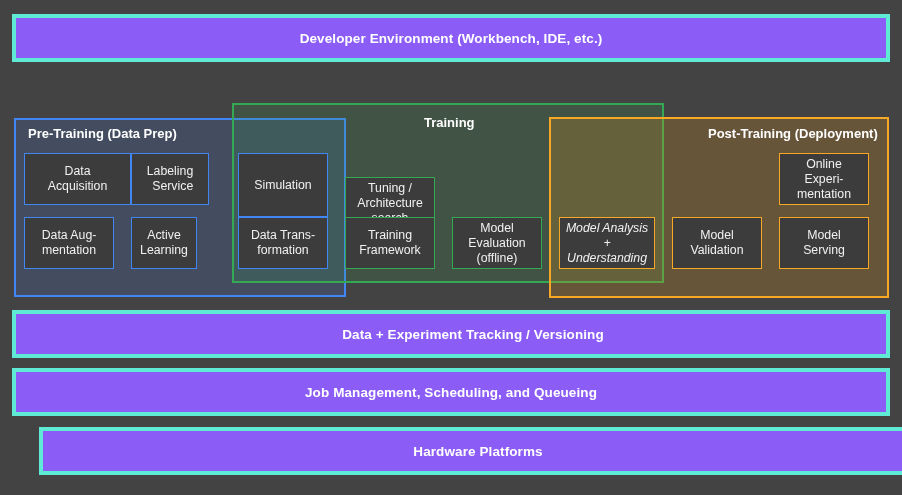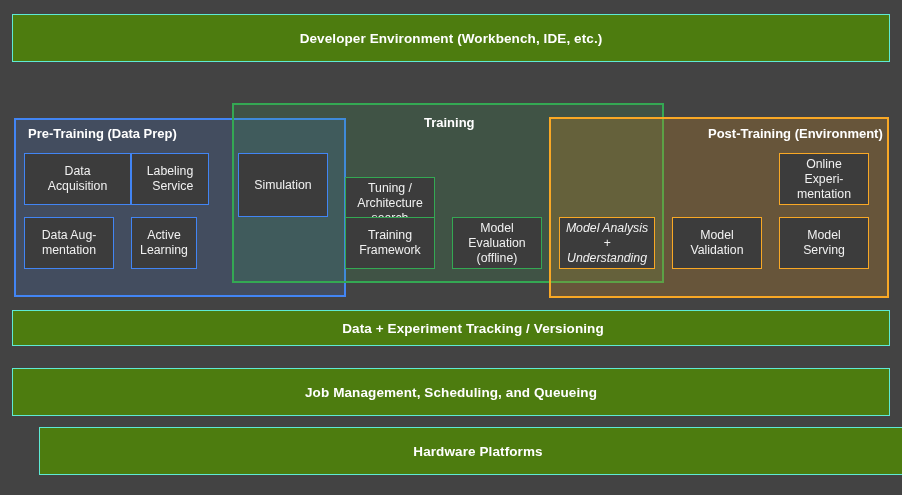--- a/index.html
+++ b/index.html
@@ -15,31 +15,31 @@
     overflow: hidden;
     position: relative;
   }
 
   
   .bar {
     position: absolute;
     left: 12px;
     width: 878px;
     box-sizing: border-box;
-    background: #4d7c0f;
-    border: 1px solid #5eead4;
+    background: #8b5cf6;
+    border: 4px solid #5eead4;
     display: flex;
     align-items: center;
     justify-content: center;
     font-size: 13.5px;
     font-weight: bold;
     letter-spacing: 0.1px;
   }
   #bar-dev      { top: 14px;  height: 48px; }
-  #bar-tracking { top: 310px; height: 36px; padding-left: 44px; }
+  #bar-tracking { top: 310px; height: 48px; padding-left: 44px; }
   #bar-jobs     { top: 368px; height: 48px; }
   #bar-hardware { top: 427px; height: 48px; margin-left: 27px; }
 
   
   #stage-area {
     position: absolute;
     left: 0; top: 8px;
     width: 902px;
     height: 495px;
     pointer-events: none;
@@ -119,31 +119,33 @@
 </div>
 
 <div id="stage-area">
 
   <div class="panel" id="panel-pre"></div>
   <div class="panel" id="panel-train"></div>
   <div class="panel" id="panel-post"></div>
 
   <div class="panel-title" id="title-pre">Pre-Training (Data Prep)</div>
   <div class="panel-title" id="title-train">Training</div>
-  <div class="panel-title" id="title-post">Post-Training (Environment)</div>
+  <div class="panel-title" id="title-post">Post-Training (Deployment)</div>
 
   <div class="item b-blue" style="left:24px;  top:145px; width:107px;  height:52px;">Data
 Acquisition</div>
   <div class="item b-blue" style="left:131px; top:145px; width:78px;  height:52px;text-align:right;">Labeling
 Service</div>
   <div class="item b-blue" style="left:24px;  top:209px; width:90px;  height:52px;">Data Aug-
 mentation</div>
   <div class="item b-blue" style="left:131px; top:209px; width:66px;  height:52px;">Active
 Learning</div>
   <div class="item b-blue" style="left:238px; top:145px; width:90px;  height:64px;">Simulation</div>
+  <div class="item b-blue" style="left:238px; top:209px; width:90px;  height:52px;">Data Trans-
+formation</div>
 
   <div class="item b-green" style="left:345px; top:145px; width:90px;  height:52px;margin-top:24px;">Tuning /
 Architecture
 search</div>
   <div class="item b-green" style="left:345px; top:209px; width:90px;  height:52px;">Training
 Framework</div>
   <div class="item b-green" style="left:452px; top:209px; width:90px;  height:52px;">Model
 Evaluation
 (offline)</div>
 

